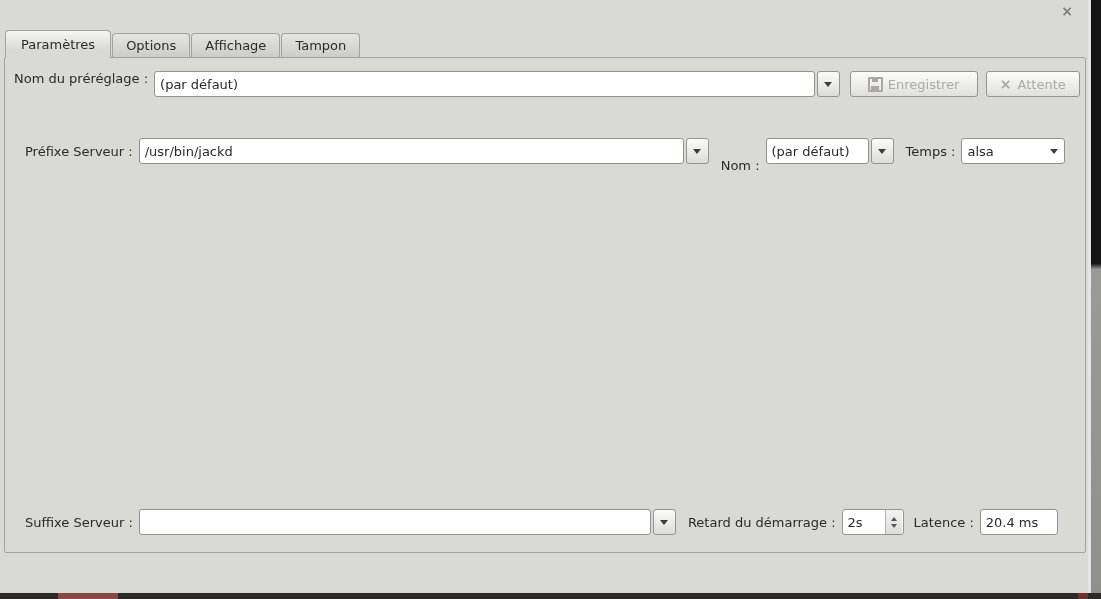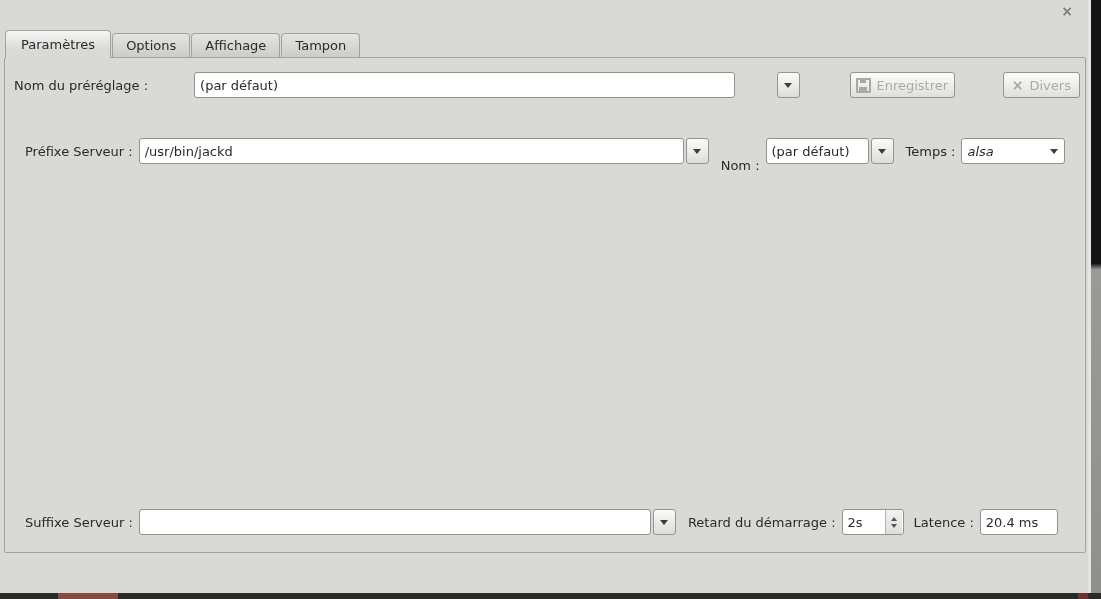--- a/index.html
+++ b/index.html
@@ -119,39 +119,39 @@
 
   <div class="tabs">
     <div class="tab active">Paramètres</div>
     <div class="tab">Options</div>
     <div class="tab">Affichage</div>
     <div class="tab">Tampon</div>
   </div>
 
   <div class="frame"></div>
 
-  <div style="position:absolute;left:14px;top:71px;width:1066px;height:28px;display:flex;align-items:center;z-index:4;gap:40px;">
+  <div style="position:absolute;left:14px;top:71px;width:1066px;height:28px;display:flex;align-items:flex-start;z-index:4;">
     <span class="lbl">Nom du préréglage :</span>
     <div class="box" style="margin-left:6px;width:665px;height:26px;">
       <span class="val">(par défaut)</span>
     </div>
     <div class="combo-btn">
         <i class="tri-dn"></i>
       </div>
     <div class="btn dis" style="width:129px;margin-left:10px;">
       <span class="floppy">
           <span class="body"></span>
           <span class="shutter"></span>
           <span class="label"></span>
         </span>
       <span>Enregistrer</span>
     </div>
     <div class="btn dis" style="width:95px;margin-left:8px;">
       <span class="x-glyph">×</span>
-      <span>Divers</span>
+      <span>Attente</span>
     </div>
   </div>
 
   <div class="sect">Paramètres</div>
 
   <div style="position:absolute;left:25px;top:137px;width:1055px;height:28px;display:flex;align-items:center;z-index:4;">
     <span class="lbl">Préfixe Serveur :</span>
     <div class="box" style="margin-left:6px;width:545px;height:26px;">
       <span class="val">/usr/bin/jackd</span>
     </div>
@@ -159,21 +159,21 @@
         <i class="tri-dn"></i>
       </div>
     <span class="lbl" style="margin-left:12px;margin-top:29px;">Nom :</span>
     <div class="box" style="margin-left:6px;width:103px;height:26px;">
       <span class="val">(par défaut)</span>
     </div>
     <div class="combo-btn">
         <i class="tri-dn"></i>
       </div>
     <span class="lbl" style="margin-left:12px;">Temps :</span>
-    <div class="box combo1" style="margin-left:6px;width:104px;height:26px;font-style:italic;">
+    <div class="box combo1" style="margin-left:6px;width:104px;height:26px;">
       <span class="val">alsa</span>
       <i class="tri-dn" style="margin-top:5px;"></i>
     </div>
   </div>
 
   <div class="cbrow" style="top:176px;">
     <span class="cb checked">
         <span class="mark">×</span>
       </span>
     <span class="lbl">Temps réel</span>

